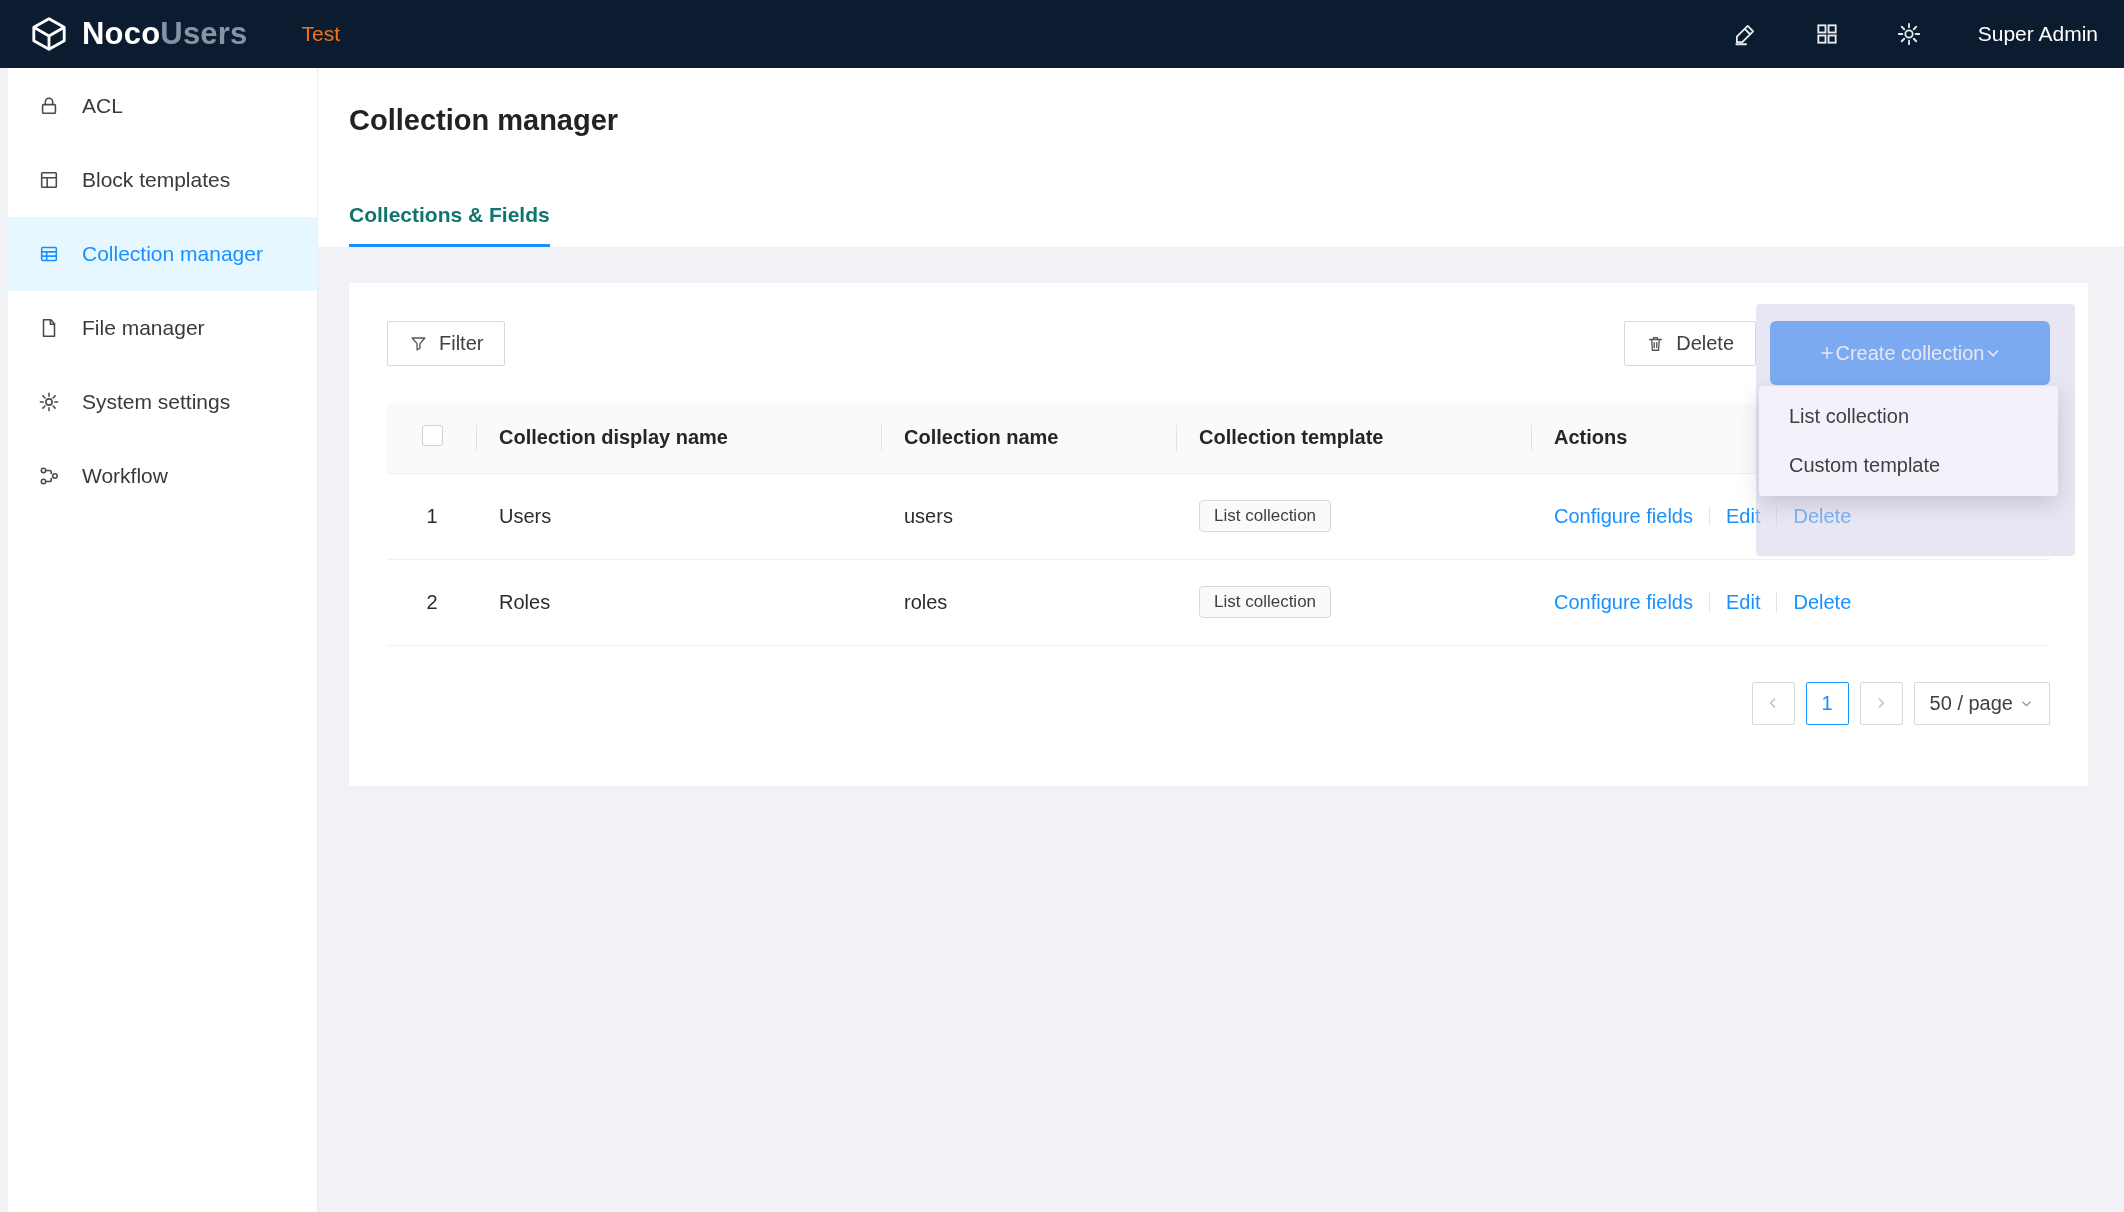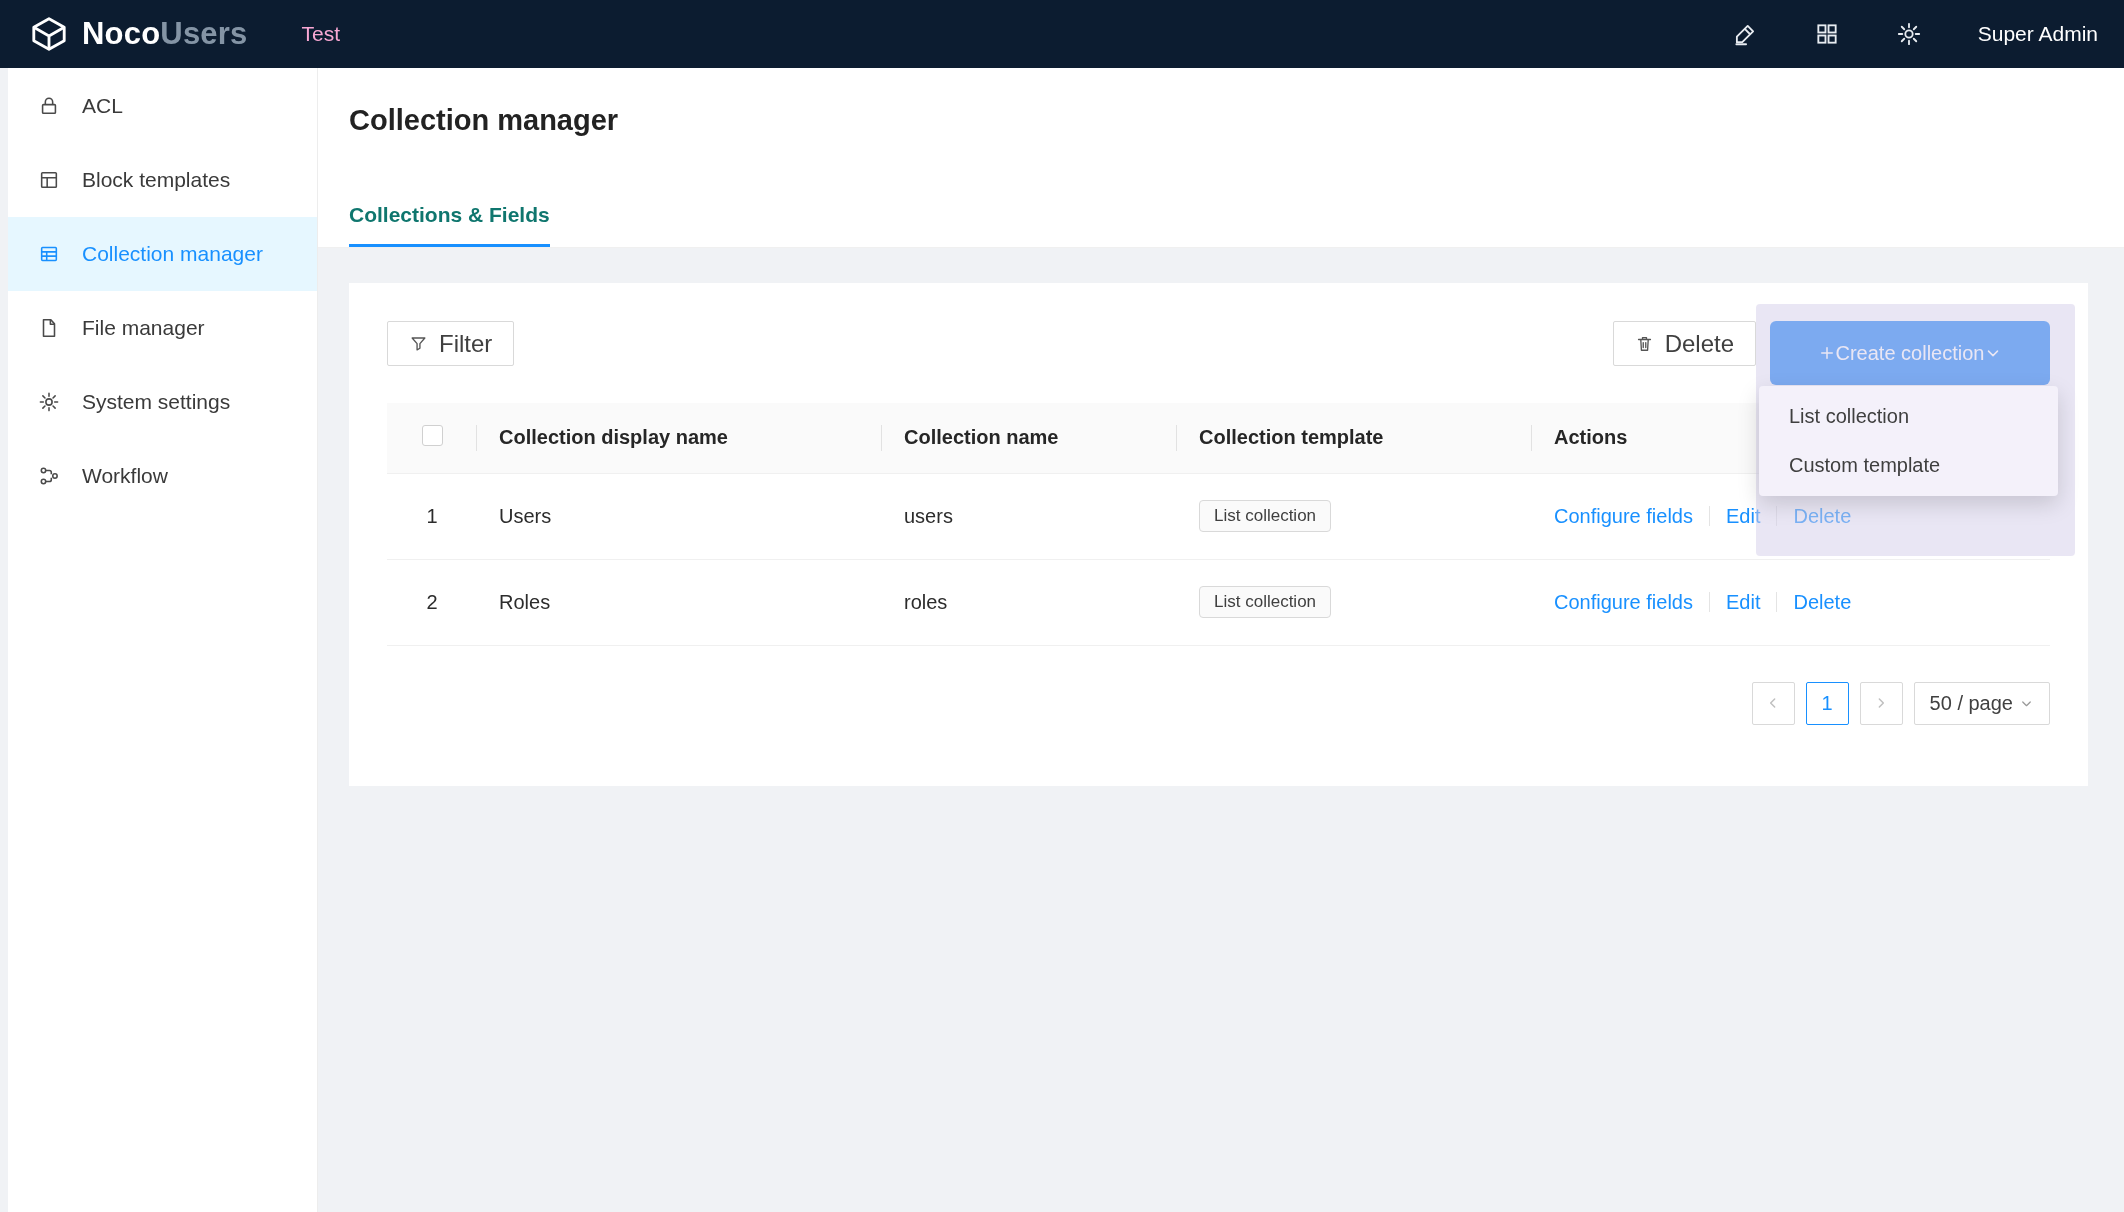--- a/index.html
+++ b/index.html
@@ -14,21 +14,21 @@
   svg { display:block; }
 
   
   .topbar {
     position: absolute; top:0; left:0; width:2124px; height:68px;
     background:#0c1c30; display:flex; align-items:center; color:#fff; z-index:20;
   }
   .logo { display:flex; align-items:center; gap:14px; padding-left:30px; }
   .brand { font-size:31px; font-weight:700; letter-spacing:.2px; }
   .brand .lite { color:#8494a5; }
-  .top-menu-item { margin-left:54px; font-size:21px; color:#f9a8d4; cursor:pointer; }
+  .top-menu-item { margin-left:54px; font-size:21px; color:#f97316; cursor:pointer; }
   .top-right { margin-left:auto; display:flex; align-items:center; gap:56px; padding-right:26px; }
   .top-icon { width:26px; height:26px; color:#e8ecf1; cursor:pointer; }
   .top-user { font-size:21px; color:#fff; cursor:pointer; }
 
   
   .sidebar {
     position:absolute; top:68px; left:8px; width:310px; bottom:0;
     background:#fff; border-right:1px solid #ededed; z-index:10; padding-top:1px;
   }
   .side-item {
@@ -48,21 +48,21 @@
     color:#0f766e; font-size:21px; font-weight:600; cursor:pointer;
   }
 
   .content { padding:35px 36px 0 38px; }
   .card { background:#fff; height:503px; padding:38px; position:relative; }
 
   
   .toolbar { display:flex; justify-content:space-between; align-items:flex-start; }
   .btn {
     height:45px; border:1px solid #d9d9d9; border-radius:2px; background:#fff;
-    font-size:24px; color:#404040; display:inline-flex; align-items:center; gap:11px;
+    font-size:20px; color:#404040; display:inline-flex; align-items:center; gap:11px;
     padding:0 21px; cursor:pointer; font-family:inherit;
   }
   .btn .ic { width:19px; height:19px; color:#555; }
   .tb-right { display:flex; align-items:flex-start; }
   .btn-delete { margin-right:14px; }
 
   .create-wrap { position:relative; width:280px; height:48px; }
   .btn-create {
     position:relative; z-index:3; width:280px; height:64px; border:none; border-radius:6px;
     background:#1d83f7; color:#fff; font-size:20px; display:flex; align-items:center;

